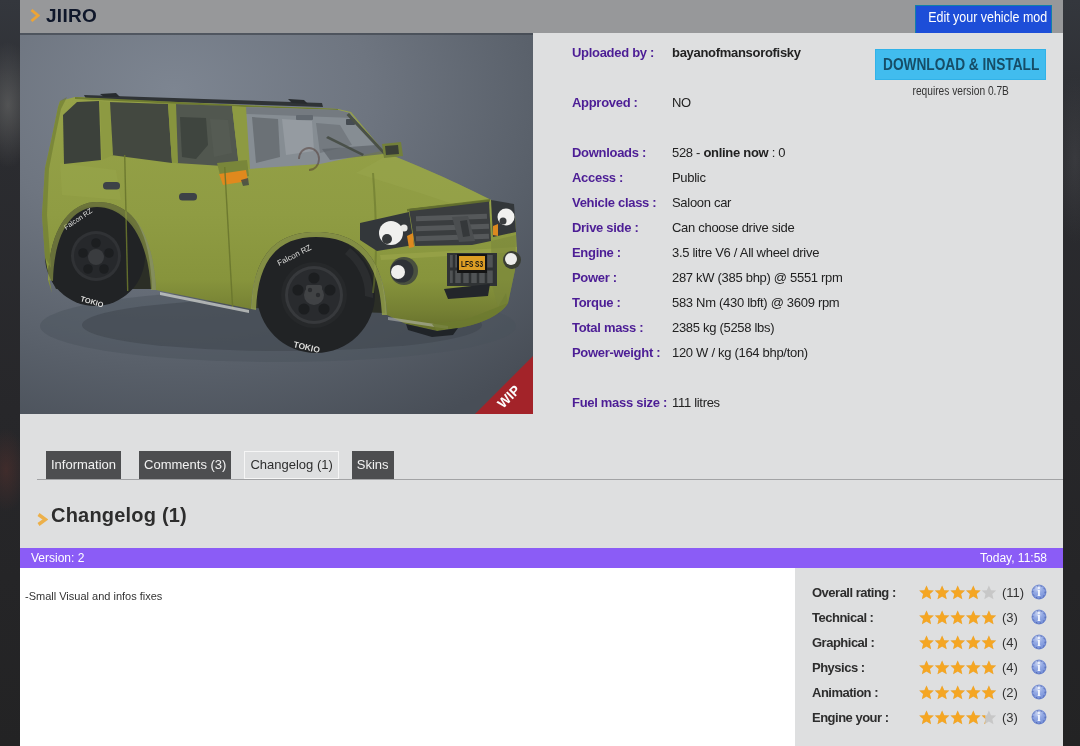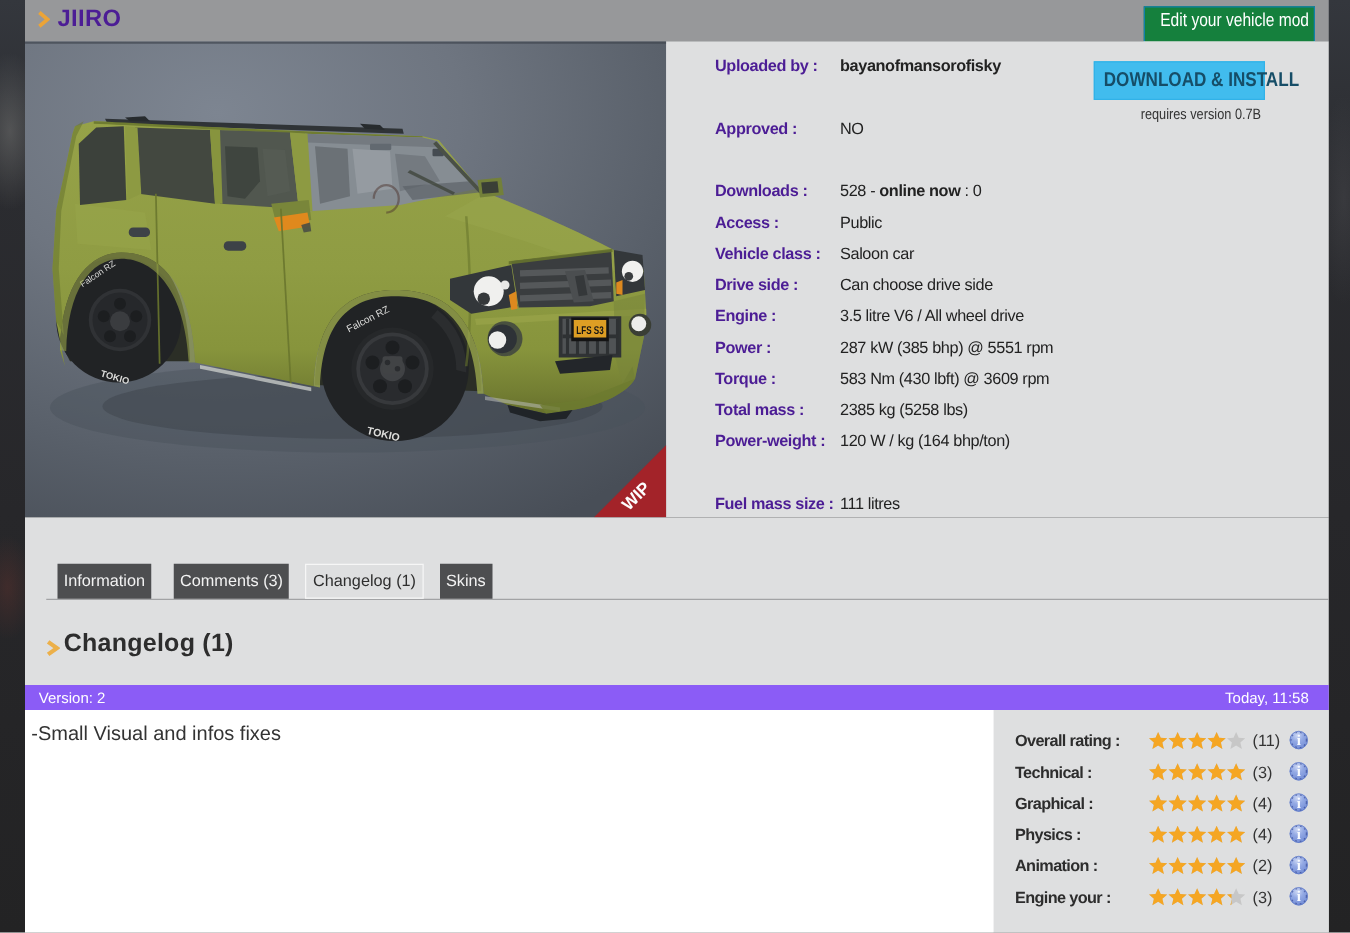--- a/index.html
+++ b/index.html
@@ -10,51 +10,51 @@
     radial-gradient(ellipse 40px 90px at 8px 105px, rgba(150,150,145,0.35), rgba(150,150,145,0) 70%),
     radial-gradient(ellipse 30px 60px at 6px 470px, rgba(140,60,50,0.25), rgba(140,60,50,0) 70%),
     radial-gradient(ellipse 30px 120px at 1075px 160px, rgba(120,120,125,0.18), rgba(120,120,125,0) 70%),
     linear-gradient(180deg,#34373d 0%,#2b2c30 20%,#27272a 55%,#232324 100%);
   position:relative;
 }
 .page { position:absolute; left:20px; top:0; width:1043px; height:746px; }
 
 .topbar { position:absolute; left:0; top:0; width:100%; height:33px; background:#97989a; }
 .topbar .chev { position:absolute; left:10px; top:8px; }
-.topbar h1 { position:absolute; left:26px; top:5px; font-size:19px; font-weight:bold; color:#4c1d95; letter-spacing:0.3px; }
+.topbar h1 { position:absolute; left:26px; top:5px; font-size:19px; font-weight:bold; color:#0f172a; letter-spacing:0.3px; }
 .editbtn { position:absolute; right:11px; top:5px; width:137px; height:41px; line-height:21px; text-align:center;
-  background:#15803d; border:1px solid #1180a9; color:#fff; font-size:15px; white-space:nowrap; }
+  background:#1d4ed8; border:1px solid #1180a9; color:#fff; font-size:15px; white-space:nowrap; }
 .editbtn span { display:inline-block; transform:scaleX(0.83); transform-origin:50% 50%; }
 
 .main { position:absolute; left:0; top:33px; width:100%; height:381px; background:#dedfe0; }
 .carbox { position:absolute; left:0; top:0; width:513px; height:381px; }
 .info { position:absolute; left:513px; top:0; right:0; height:381px; }
 .irow { position:absolute; left:20px; height:25px; line-height:25px; font-size:13px; color:#222; white-space:nowrap; letter-spacing:-0.3px; }
 .irow b.lab { display:inline-block; width:100px; font-weight:bold; color:#4c1d95;margin-left:19px; }
-.dlbtn { position:absolute; left:342px; top:16px; width:137px; height:31px; background:#41bcee; border:1px solid #31b2e8;
+.dlbtn { position:absolute; left:342px; top:16px; width:171px; height:31px; background:#41bcee; border:1px solid #31b2e8;
   color:#164d67; font-size:16px; font-weight:bold; line-height:29px; white-space:nowrap; }
 .dlbtn span { display:inline-block; transform:scaleX(0.855); transform-origin:0 50%; margin-left:7px; }
 .dlcap { position:absolute; left:342px; top:51px; width:171px; text-align:center; font-size:12px; color:#333; }
 .dlcap span { display:inline-block; transform:scaleX(0.85); transform-origin:50% 50%; }
 
 .lower { position:absolute; left:0; top:414px; width:100%; height:332px; background:#dedfe0; }
 .tabline { position:absolute; left:17px; right:0; top:65px; height:1px; background:#a2a3a5; }
 .tabs { position:absolute; left:26px; top:37px; height:29px; }
 .tab { display:inline-block; height:28px; line-height:27px; padding:0 5px; background:#4d4e50; color:#f2f2f2;
   font-size:13px; margin-right:13px; position:relative; z-index:2; vertical-align:top; }
 .tab:first-child { margin-right:18px; }
 .tab.active { background:#dedfe0; color:#2e2e2e; border:1px solid #f6f6f6; line-height:25px; }
 .sechead { position:absolute; left:16px; top:90px; height:24px; }
 .sechead .chev { position:absolute; left:1px; top:8px; }
 .sechead b { font-size:20px; color:#2d2d2d; margin-left:15px; letter-spacing:0.2px; }
 .verbar { position:absolute; left:0; top:134px; width:100%; height:20px; background:#8b5cf6; color:#fff; font-size:12px; line-height:20px; }
 .verbar .l { position:absolute; left:11px; }
 .verbar .r { position:absolute; right:16px; }
 .whitebox { position:absolute; left:0; top:154px; width:775px; height:192px; background:#fff; }
-.whitebox p { position:absolute; left:5px; top:11px; font-size:16px; color:#333; }
+.whitebox p { position:absolute; left:5px; top:22px; font-size:11px; color:#333; }
 .ratings { position:absolute; left:775px; right:0; top:154px; height:192px; background:#dedfe0; }
 .rrow { position:absolute; left:17px; right:0; height:25px; }
 .rrow .rlab { position:absolute; left:0; top:0; line-height:25px; font-size:13px; font-weight:bold; color:#2d2d2d; letter-spacing:-0.5px; }
 .rrow .stars { position:absolute; left:107px; top:5px; }
 .rrow .cnt { position:absolute; left:190px; top:0; line-height:25px; font-size:13px; color:#333; }
 .rrow .iicon { position:absolute; left:219px; top:4px; }
 </style>
 </head>
 <body>
 <div class="page">

